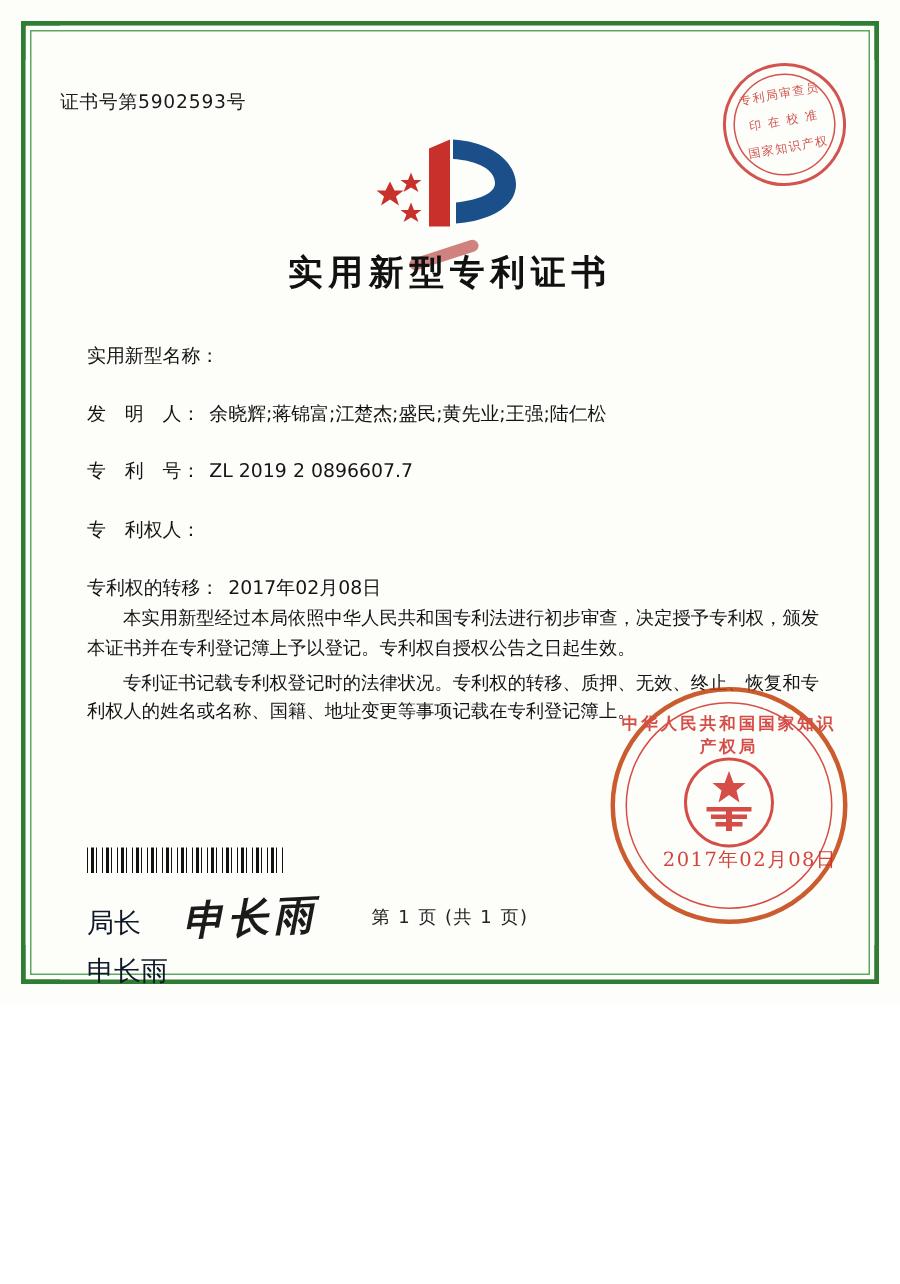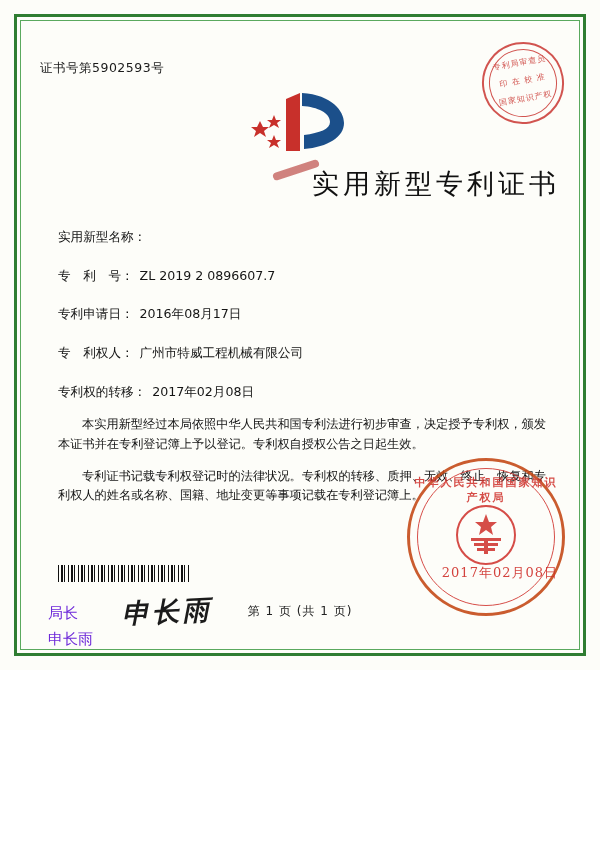--- a/index.html
+++ b/index.html
@@ -80,24 +80,24 @@
     position: relative;
     width: 120px;
     height: 74px;
   }
 
   .title {
     position: absolute;
     left: 0;
     right: 0;
     top: 128px;
-    text-align: right;
-    font-family: "DejaVu Serif", serif;
-    font-weight: normal;
-    font-size: 27px;
+    text-align: center;
+    font-family: "DejaVu Serif", serif;
+    font-weight: bold;
+    font-size: 23px;
     letter-spacing: 4px;
     color: #111;
   }
 
   .fields {
     position: absolute;
     left: 18px;
     right: 10px;
     top: 190px;
     font-size: 12.6px;
@@ -122,21 +122,21 @@
     position: absolute;
     left: 18px;
     right: 14px;
     top: 365px;
     font-size: 12.2px;
     line-height: 1.62;
     color: #141414;
     text-align: justify;
   }
   .paragraphs p {
-    margin: 12px 0 3px 0;
+    margin: 0 0 3px 0;
     text-indent: 24px;
   }
 
   .barcode {
     position: absolute;
     left: 18px;
     top: 527px;
     width: 132px;
     height: 17px;
     background: repeating-linear-gradient(
@@ -145,24 +145,24 @@
       transparent 1px, transparent 3px,
       #111 3px, #111 5px,
       transparent 5px, transparent 6px,
       #111 6px, #111 7px,
       transparent 7px, transparent 10px
     );
   }
 
   .signature-block {
     position: absolute;
-    left: 8px;
+    left: 18px;
     top: 562px;
-    font-size: 15px;
-    color: #6d28d9;
+    font-size: 18px;
+    color: #0f172a;
     line-height: 1.75;
   }
   .signature-script {
     position: absolute;
     left: 82px;
     top: 556px;
     font-family: "DejaVu Serif", serif;
     font-style: italic;
     font-weight: bold;
     font-size: 27px;
@@ -307,30 +307,29 @@
 
     <div class="ink-mark"></div>
 
     <div class="title">实用新型专利证书</div>
 
     <div class="fields">
       <div class="field-row">
         <span class="field-label">实用新型名称：</span>
       </div>
       <div class="field-row">
+        <span class="field-label">发　明　人：</span>
+        <span class="field-value">余晓辉;蒋锦富;江楚杰;盛民;黄先业;王强;陆仁松</span>
+      </div>
+      <div class="field-row">
         <span class="field-label">专　利　号：</span>
         <span class="field-value">ZL 2019 2 0896607.7</span>
       </div>
       <div class="field-row">
-        <span class="field-label">专利申请日：</span>
-        <span class="field-value">2016年08月17日</span>
-      </div>
-      <div class="field-row">
         <span class="field-label">专　利权人：</span>
-        <span class="field-value">广州市特威工程机械有限公司</span>
       </div>
       <div class="field-row">
         <span class="field-label">专利权的转移：</span>
         <span class="field-value">2017年02月08日</span>
       </div>
     </div>
 
     <div class="paragraphs">
       <p>本实用新型经过本局依照中华人民共和国专利法进行初步审查，决定授予专利权，颁发本证书并在专利登记簿上予以登记。专利权自授权公告之日起生效。</p>
       <p>专利证书记载专利权登记时的法律状况。专利权的转移、质押、无效、终止、恢复和专利权人的姓名或名称、国籍、地址变更等事项记载在专利登记簿上。</p>

